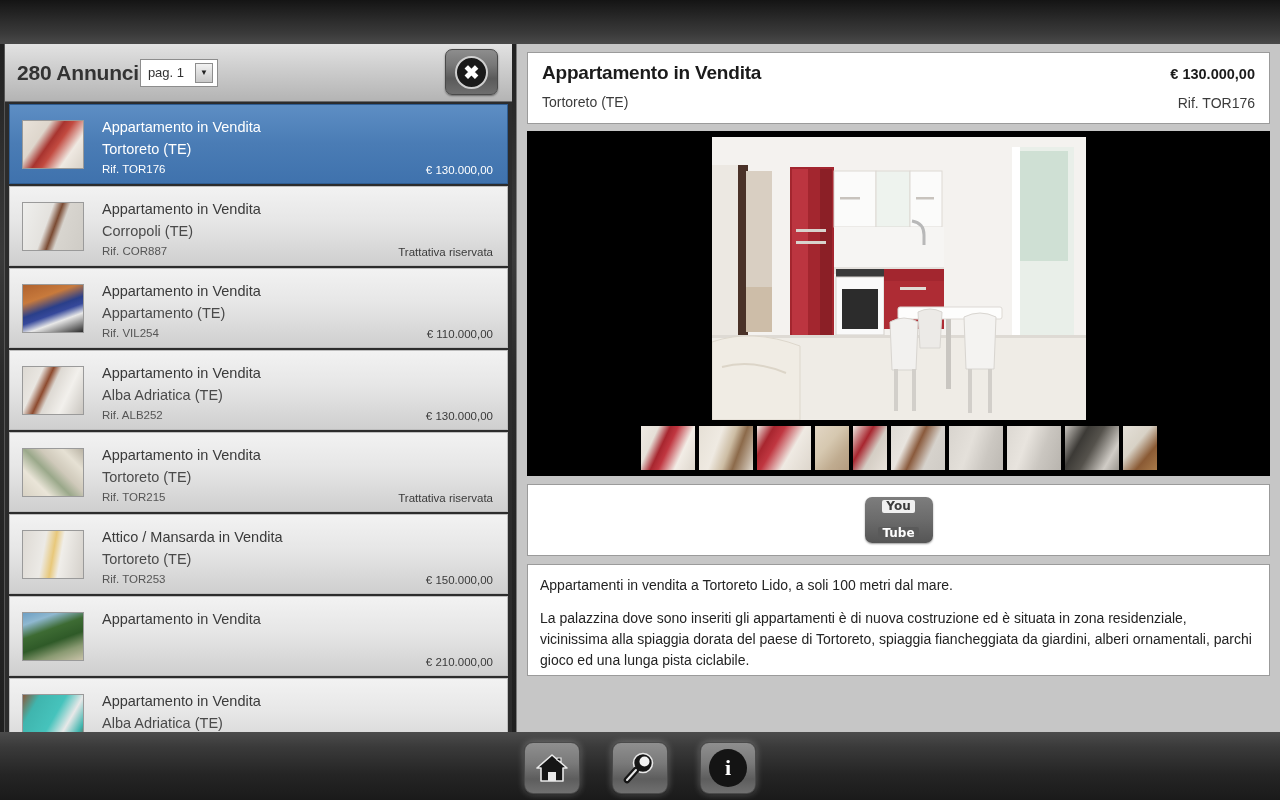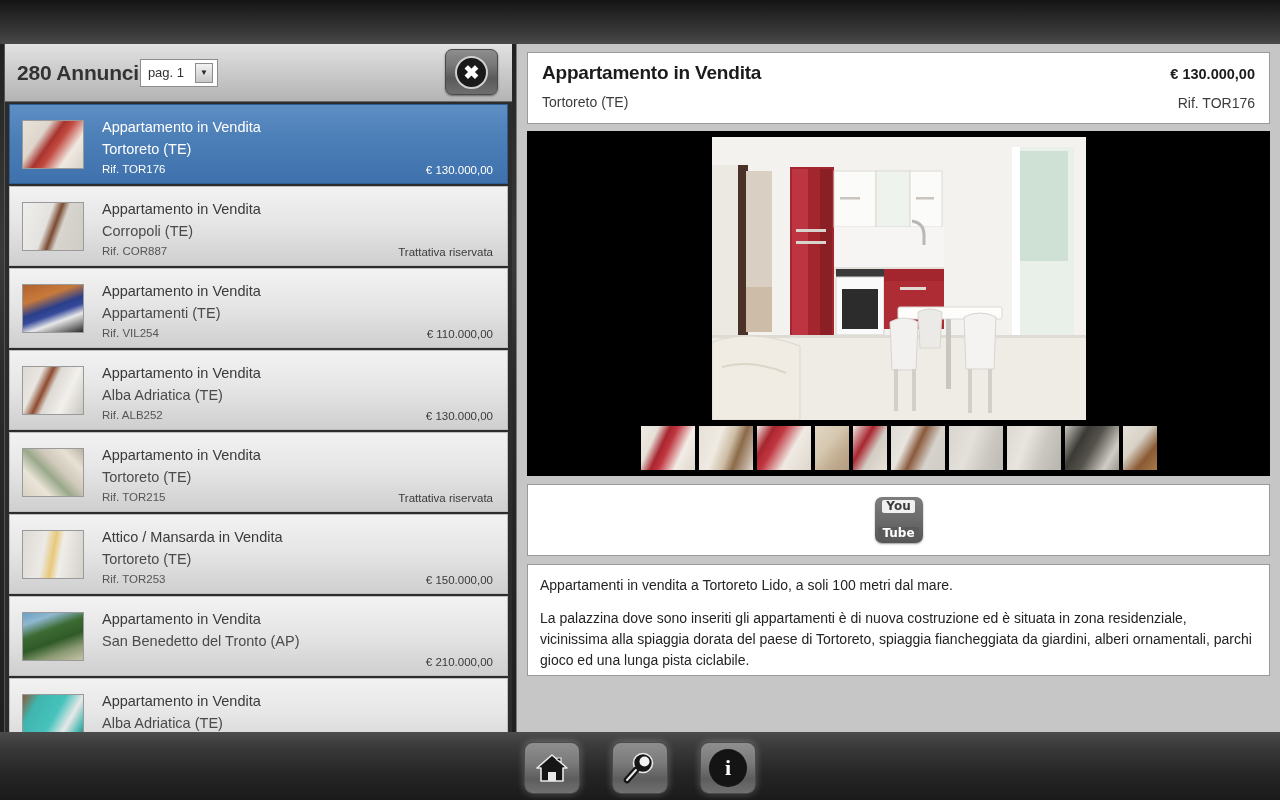--- a/index.html
+++ b/index.html
@@ -133,21 +133,21 @@
     width: 54px; height: 44px; overflow: hidden; flex: none;
   }
   .tstrip.wide { width: 34px; }
 
   #video-box {
     margin: 8px 10px 0 10px; height: 72px; background: #fff;
     border: 1px solid #9b9b9b;
     display: flex; align-items: center; justify-content: center;
   }
   #youtube-button {
-    width: 48px; height: 46px; border-radius: 7px;
+    width: 68px; height: 46px; border-radius: 7px;
     background: linear-gradient(to bottom, #7d7d7d 0%, #6b6b6b 50%, #555 100%);
     display: flex; align-items: center; justify-content: center;
     flex-direction: column; box-shadow: 0 1px 2px rgba(0,0,0,.4);
   }
   #youtube-button .yt-you, #youtube-button .yt-tube {
     font-size: 12px; font-weight: bold; line-height: 13px;
     padding: 0 4px; font-family: "DejaVu Sans", sans-serif;
   }
   #youtube-button .yt-you { background: #f0f0f0; color: #3c3c3c; border-radius: 2px; }
   #youtube-button .yt-tube { background: #5a5a5a; color: #fff; border-radius: 2px; margin-top: 14px; }
@@ -221,21 +221,21 @@
         <div class="r-place">Corropoli (TE)</div>
         <div class="r-ref">Rif. COR887</div>
         <div class="r-price">Trattativa riservata</div>
       </div>
     </div>
 
     <div class="listrow">
       <div class="thumb" style="background:linear-gradient(160deg,#b0622e 0%,#c87a3c 28%,#2a3f8a 48%,#36499b 58%,#e8e8e8 72%,#2a2a2a 100%);"></div>
       <div class="rowtext">
         <div class="r-title">Appartamento in Vendita</div>
-        <div class="r-place">Appartamenti (TE)</div>
+        <div class="r-place">Appartamento (TE)</div>
         <div class="r-ref">Rif. VIL254</div>
         <div class="r-price">€ 110.000,00</div>
       </div>
     </div>
 
     <div class="listrow">
       <div class="thumb" style="background:linear-gradient(115deg,#ddd9d3 0%,#e9e6e1 25%,#8d4a2e 38%,#ddd9d3 48%,#f2f0ec 70%,#c9c5bf 100%);"></div>
       <div class="rowtext">
         <div class="r-title">Appartamento in Vendita</div>
         <div class="r-place">Alba Adriatica (TE)</div>
@@ -261,21 +261,20 @@
         <div class="r-place">Tortoreto (TE)</div>
         <div class="r-ref">Rif. TOR253</div>
         <div class="r-price">€ 150.000,00</div>
       </div>
     </div>
 
     <div class="listrow">
       <div class="thumb" style="background:linear-gradient(160deg,#6d9fc4 0%,#8fb8d0 18%,#3d6b33 38%,#2f5a28 58%,#8a9a72 78%,#c8c2a8 100%);"></div>
       <div class="rowtext">
         <div class="r-title">Appartamento in Vendita</div>
-        <div class="r-place">San Benedetto del Tronto (AP)</div>
         <div class="r-price">€ 210.000,00</div>
       </div>
     </div>
 
     <div class="listrow">
       <div class="thumb" style="background:linear-gradient(120deg,#8a5a3c 0%,#3fb5ae 20%,#46c3bc 50%,#e8e8e8 70%,#3fb5ae 88%,#7a4a30 100%);"></div>
       <div class="rowtext">
         <div class="r-title">Appartamento in Vendita</div>
         <div class="r-place">Alba Adriatica (TE)</div>
         <div class="r-ref"></div>

